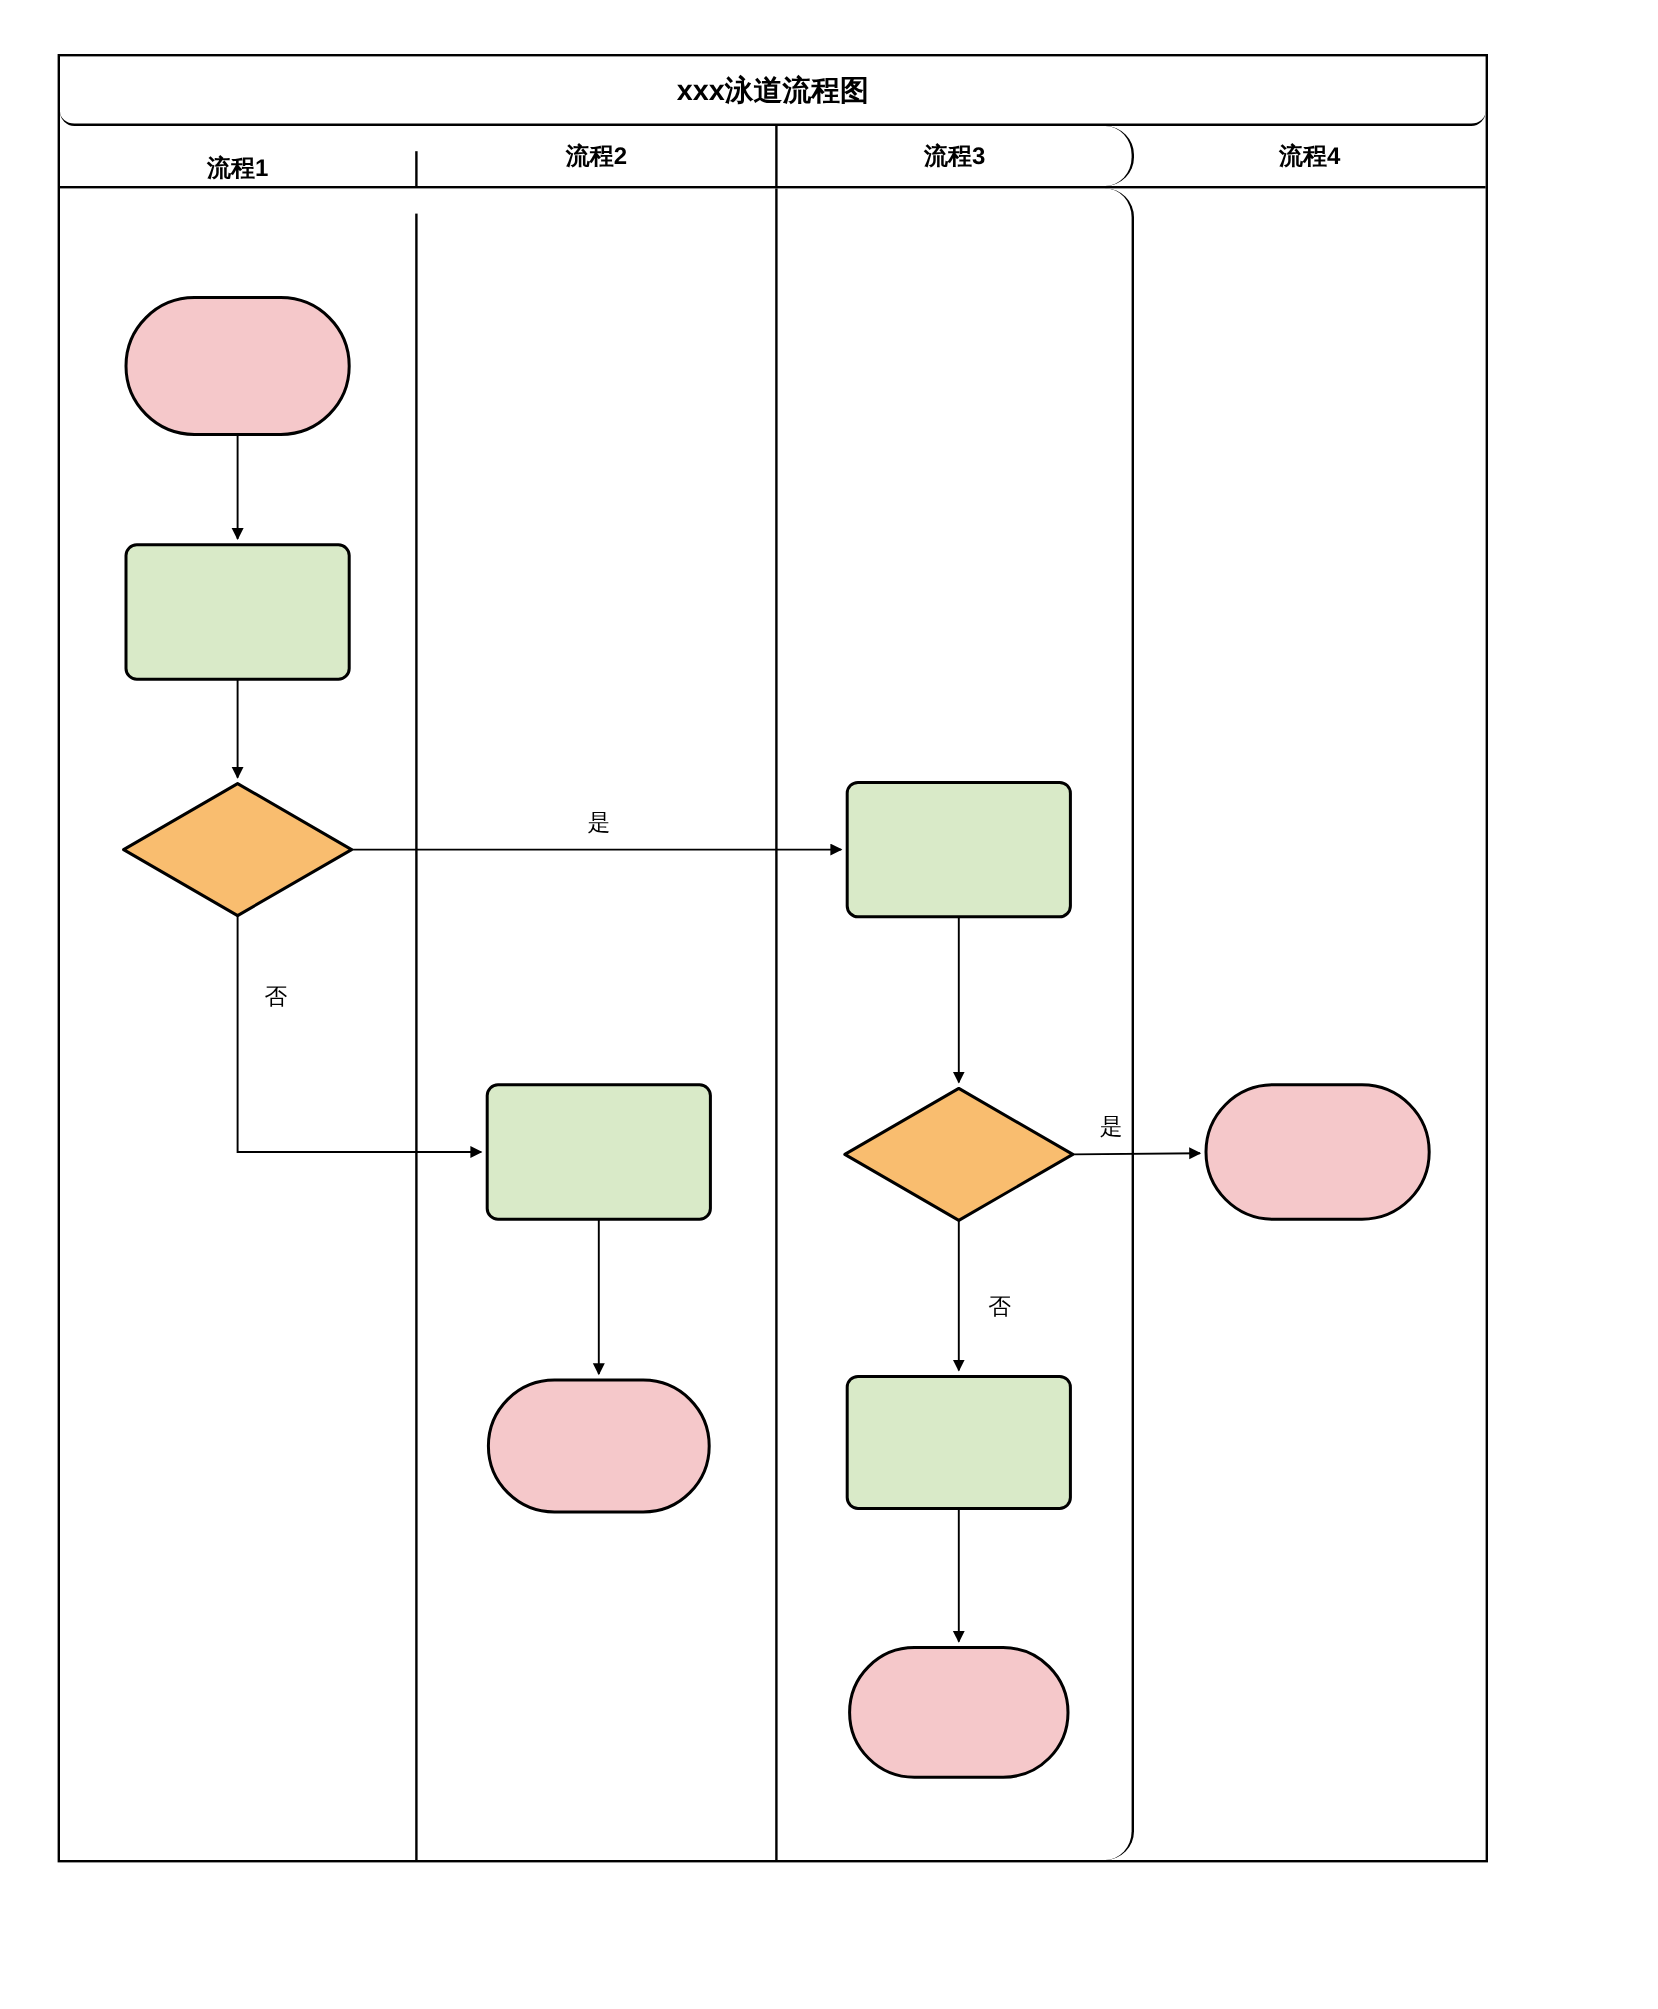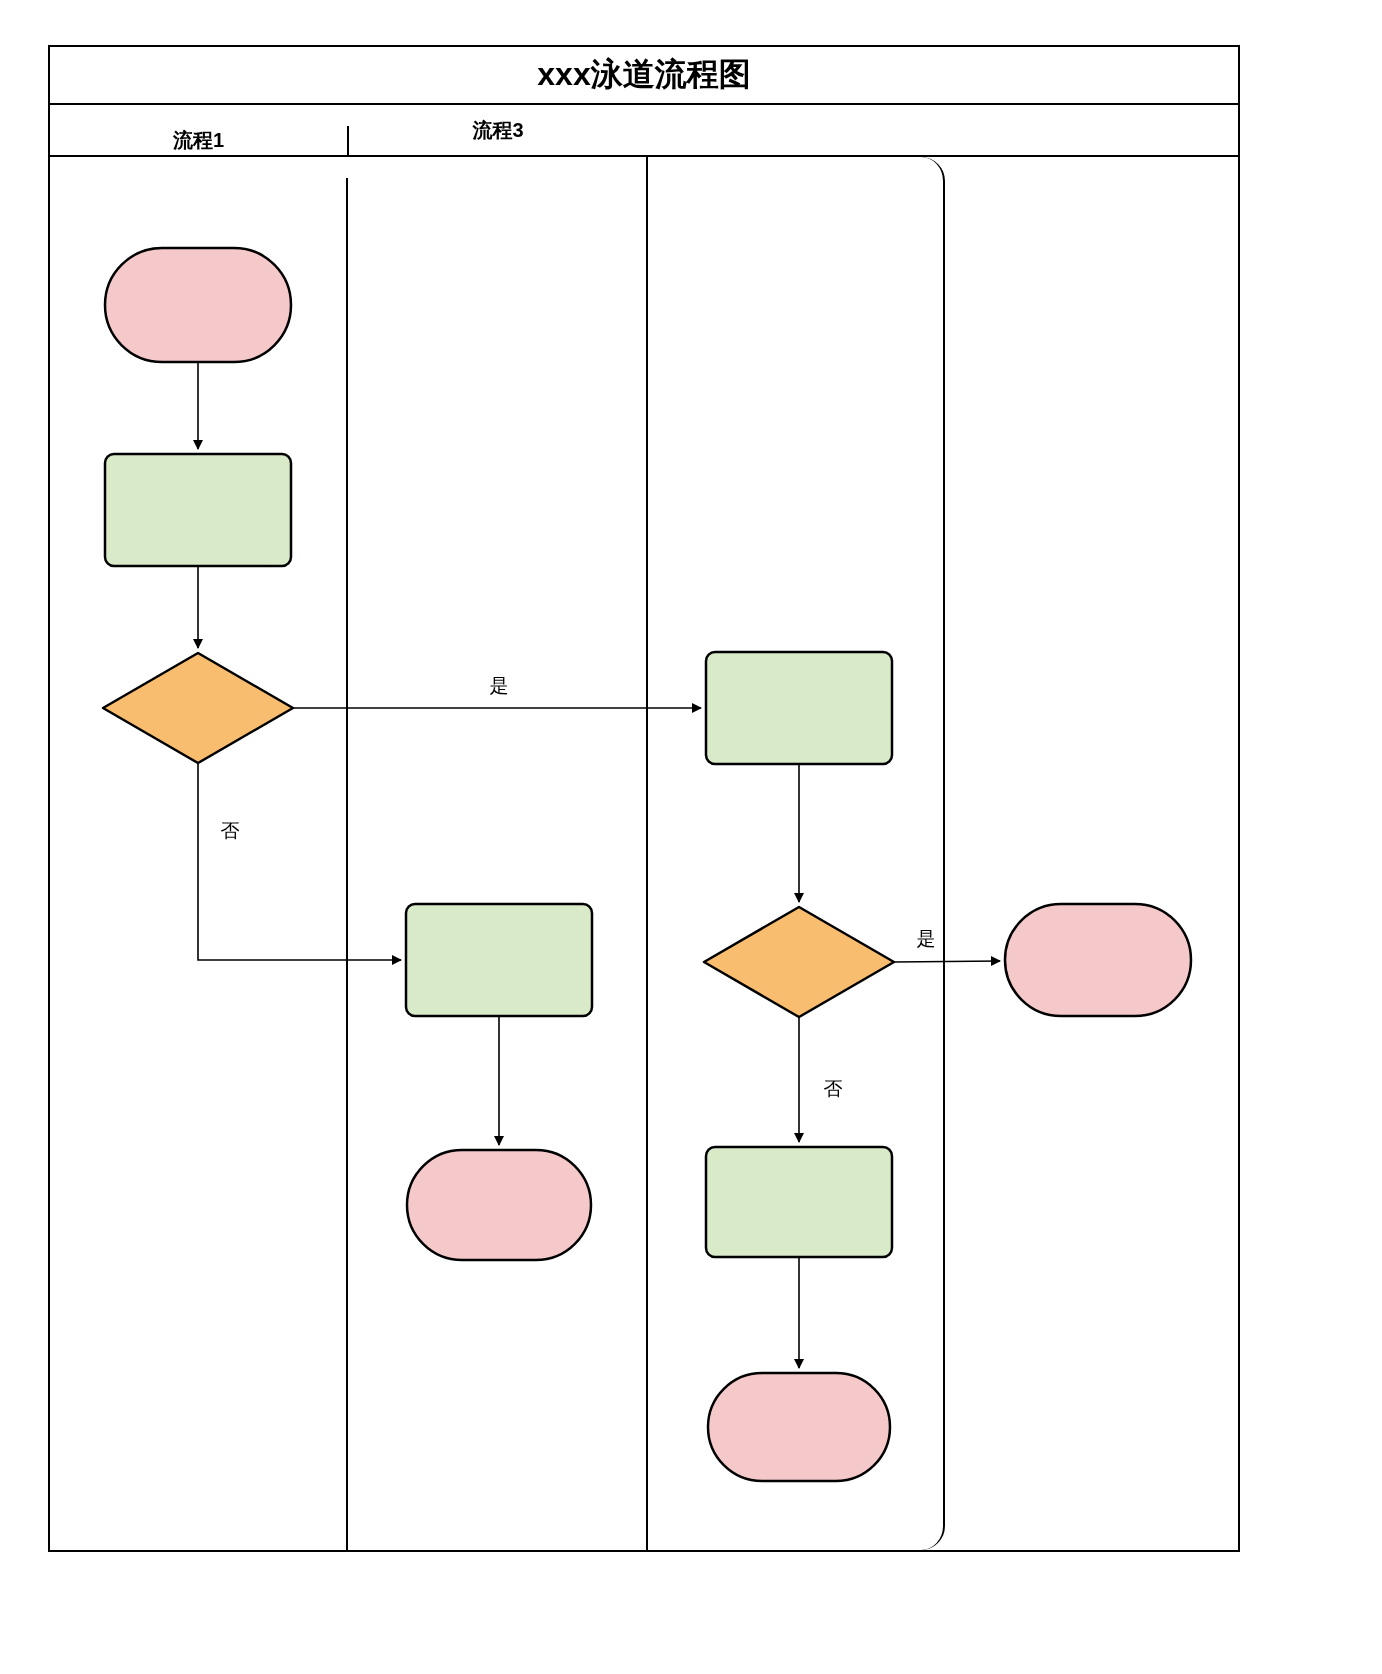--- a/index.html
+++ b/index.html
@@ -14,21 +14,21 @@
     position: absolute;
     left: 48px; top: 45px;
     width: 1192px; height: 1507px;
     border: 2px solid #000;
     background: #fff;
   }
   .title-row {
     height: 58px;
     border-bottom: 2px solid #000;
     display: flex; align-items: center; justify-content: center;
-    font-size: 32px; font-weight: bold;
+    font-size: 24px; font-weight: bold; border-radius: 12px;
   }
   .header-row {
     height: 52px;
     border-bottom: 2px solid #000;
     display: flex;
   }
   .lane-header {
     display: flex; align-items: center; justify-content: center;
     font-size: 20px; font-weight: bold;
     border-right: 2px solid #000;
@@ -56,21 +56,23 @@
 </style>
 </head>
 <body>
 
 <div class="frame">
 
   <div class="title-row">xxx泳道流程图</div>
 
   <div class="header-row">
     <div class="lane-header w1">流程1</div>
+    <div class="lane-header w2">流程2</div>
     <div class="lane-header w3">流程3</div>
+    <div class="lane-header w4">流程4</div>
   </div>
 
   <div class="body-row">
     <div class="lane-body w1"></div>
     <div class="lane-body w2"></div>
     <div class="lane-body w3"></div>
     <div class="lane-body w4"></div>
   </div>
 
   <svg class="canvas" viewBox="0 0 1192 1507">

